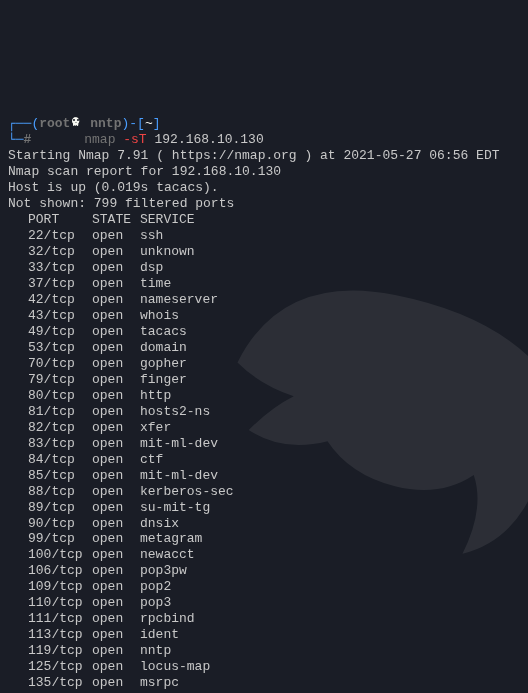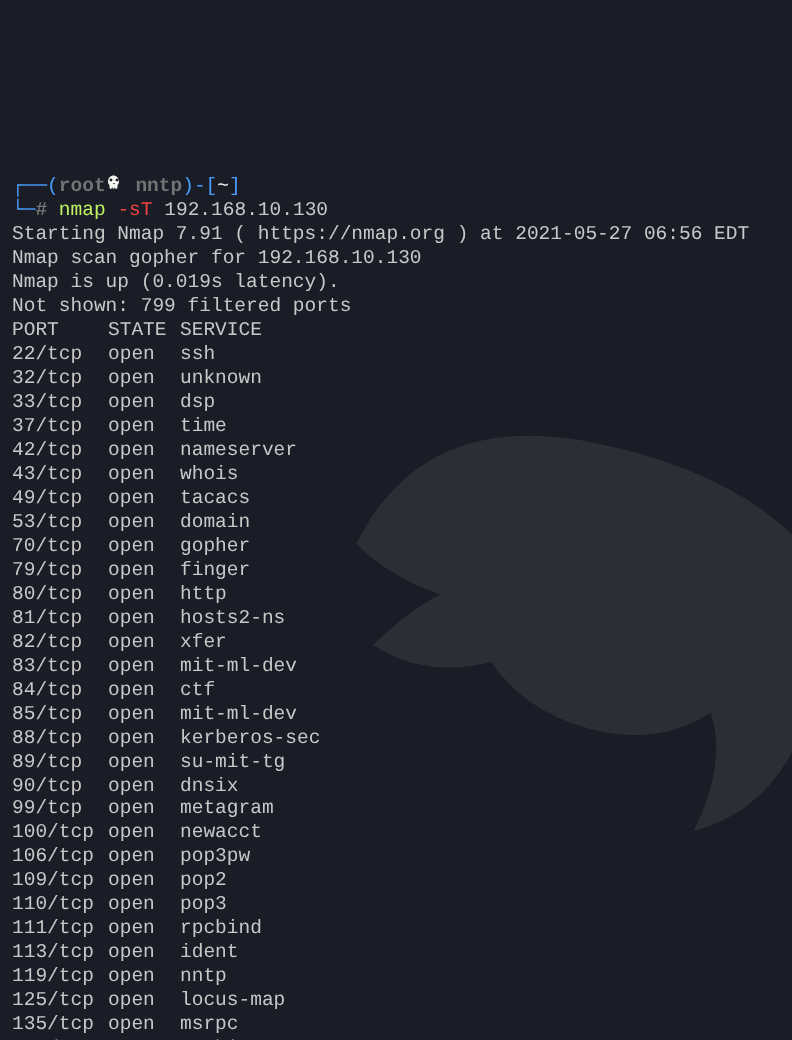--- a/index.html
+++ b/index.html
@@ -30,23 +30,23 @@
       opacity: 0.12;
       z-index: 0;
     }
     .content {
       position: relative;
       z-index: 1;
     }
     .blue { color: #4a9eff; }
     .red { color: #737373; font-weight: bold; }
     .purple { color: #ef4444; }
-    .green { color: #bef264; }
+    .green { color: #737373; margin-left: 45px; }
     .white { color: #f8f8f2; }
-    .ports-line { display: block; }
+    .ports-line { display: block; margin-left: 20px; }
     .col-port { display: inline-block; width: 64px; }
     .col-state { display: inline-block; width: 48px; }
     .col-service { display: inline-block; }
     .skull {
       display: inline-block;
       width: 12px;
       height: 12px;
       vertical-align: -1px;
     }
   </style>
@@ -58,20 +58,20 @@
 
 <svg class="bg-dragon" viewBox="0 0 400 400">
   <path fill="#aaaaaa" d="M 60 180 Q 100 100 200 120 Q 300 140 340 200 Q 360 240 340 280 Q 380 300 390 340 Q 350 320 320 300 Q 300 340 260 350 Q 280 310 270 280 Q 240 300 200 290 Q 160 280 140 250 Q 100 260 70 240 Q 90 220 110 210 Q 80 200 60 180 M 200 150 Q 250 160 280 200 Q 300 230 290 260 Q 270 240 240 230 Q 210 220 200 200 Q 190 175 200 150"></path>
 </svg>
 
 <div><span class="blue">┌──</span><span class="blue">(</span><span class="red">root</span><span class="skull"><svg viewBox="0 0 12 12">
           <path fill="#f8f8f2" d="M6 1C3.5 1 2 2.8 2 5c0 1.2.5 2 1 2.5V9c0 .5.5 1 1 1 .3 0 .5-.2.5-.5V9h.7v.5c0 .3.2.5.5.5s.5-.2.5-.5V9h.6v.5c0 .3.2.5.5.5.5 0 1-.5 1-1V7.5c.5-.5 1-1.3 1-2.5 0-2.2-1.5-4-4-4zM4 5c-.5 0-1-.5-1-1s.5-1 1-1 1 .5 1 1-.5 1-1 1zm4 0c-.5 0-1-.5-1-1s.5-1 1-1 1 .5 1 1-.5 1-1 1zM6 7l-.7-1h1.4L6 7z"></path>
         </svg></span> <span class="red">nntp</span><span class="blue">)</span><span class="blue">-[</span><span class="white">~</span><span class="blue">]</span>
 <span class="blue">└─</span><span class="red">#</span> <span class="green">nmap</span> <span class="purple">-sT</span> <span>192.168.10.130</span>
 <span>Starting Nmap 7.91 ( https://nmap.org ) at 2021-05-27 06:56 EDT</span>
-<span>Nmap scan gopher for 192.168.10.130</span>
-<span>Nmap is up (0.019s latency).</span>
+<span>Nmap scan report for 192.168.10.130</span>
+<span>Host is up (0.019s tacacs).</span>
 <span>Not shown: 799 filtered ports</span>
 <span class="ports-line"><span class="col-port">PORT</span><span class="col-state">STATE</span><span class="col-service">SERVICE</span></span><div id="ports-container"><span class="ports-line"><span class="col-port">22/tcp</span><span class="col-state">open</span><span class="col-service">ssh</span></span><span class="ports-line"><span class="col-port">32/tcp</span><span class="col-state">open</span><span class="col-service">unknown</span></span><span class="ports-line"><span class="col-port">33/tcp</span><span class="col-state">open</span><span class="col-service">dsp</span></span><span class="ports-line"><span class="col-port">37/tcp</span><span class="col-state">open</span><span class="col-service">time</span></span><span class="ports-line"><span class="col-port">42/tcp</span><span class="col-state">open</span><span class="col-service">nameserver</span></span><span class="ports-line"><span class="col-port">43/tcp</span><span class="col-state">open</span><span class="col-service">whois</span></span><span class="ports-line"><span class="col-port">49/tcp</span><span class="col-state">open</span><span class="col-service">tacacs</span></span><span class="ports-line"><span class="col-port">53/tcp</span><span class="col-state">open</span><span class="col-service">domain</span></span><span class="ports-line"><span class="col-port">70/tcp</span><span class="col-state">open</span><span class="col-service">gopher</span></span><span class="ports-line"><span class="col-port">79/tcp</span><span class="col-state">open</span><span class="col-service">finger</span></span><span class="ports-line"><span class="col-port">80/tcp</span><span class="col-state">open</span><span class="col-service">http</span></span><span class="ports-line"><span class="col-port">81/tcp</span><span class="col-state">open</span><span class="col-service">hosts2-ns</span></span><span class="ports-line"><span class="col-port">82/tcp</span><span class="col-state">open</span><span class="col-service">xfer</span></span><span class="ports-line"><span class="col-port">83/tcp</span><span class="col-state">open</span><span class="col-service">mit-ml-dev</span></span><span class="ports-line"><span class="col-port">84/tcp</span><span class="col-state">open</span><span class="col-service">ctf</span></span><span class="ports-line"><span class="col-port">85/tcp</span><span class="col-state">open</span><span class="col-service">mit-ml-dev</span></span><span class="ports-line"><span class="col-port">88/tcp</span><span class="col-state">open</span><span class="col-service">kerberos-sec</span></span><span class="ports-line"><span class="col-port">89/tcp</span><span class="col-state">open</span><span class="col-service">su-mit-tg</span></span><span class="ports-line"><span class="col-port">90/tcp</span><span class="col-state">open</span><span class="col-service">dnsix</span></span><span class="ports-line"><span class="col-port">99/tcp</span><span class="col-state">open</span><span class="col-service">metagram</span></span><span class="ports-line"><span class="col-port">100/tcp</span><span class="col-state">open</span><span class="col-service">newacct</span></span><span class="ports-line"><span class="col-port">106/tcp</span><span class="col-state">open</span><span class="col-service">pop3pw</span></span><span class="ports-line"><span class="col-port">109/tcp</span><span class="col-state">open</span><span class="col-service">pop2</span></span><span class="ports-line"><span class="col-port">110/tcp</span><span class="col-state">open</span><span class="col-service">pop3</span></span><span class="ports-line"><span class="col-port">111/tcp</span><span class="col-state">open</span><span class="col-service">rpcbind</span></span><span class="ports-line"><span class="col-port">113/tcp</span><span class="col-state">open</span><span class="col-service">ident</span></span><span class="ports-line"><span class="col-port">119/tcp</span><span class="col-state">open</span><span class="col-service">nntp</span></span><span class="ports-line"><span class="col-port">125/tcp</span><span class="col-state">open</span><span class="col-service">locus-map</span></span><span class="ports-line"><span class="col-port">135/tcp</span><span class="col-state">open</span><span class="col-service">msrpc</span></span><span class="ports-line"><span class="col-port">139/tcp</span><span class="col-state">open</span><span class="col-service">netbios-ssn</span></span></div></div>
 </div>
 
 
 
 
 </body></html>

